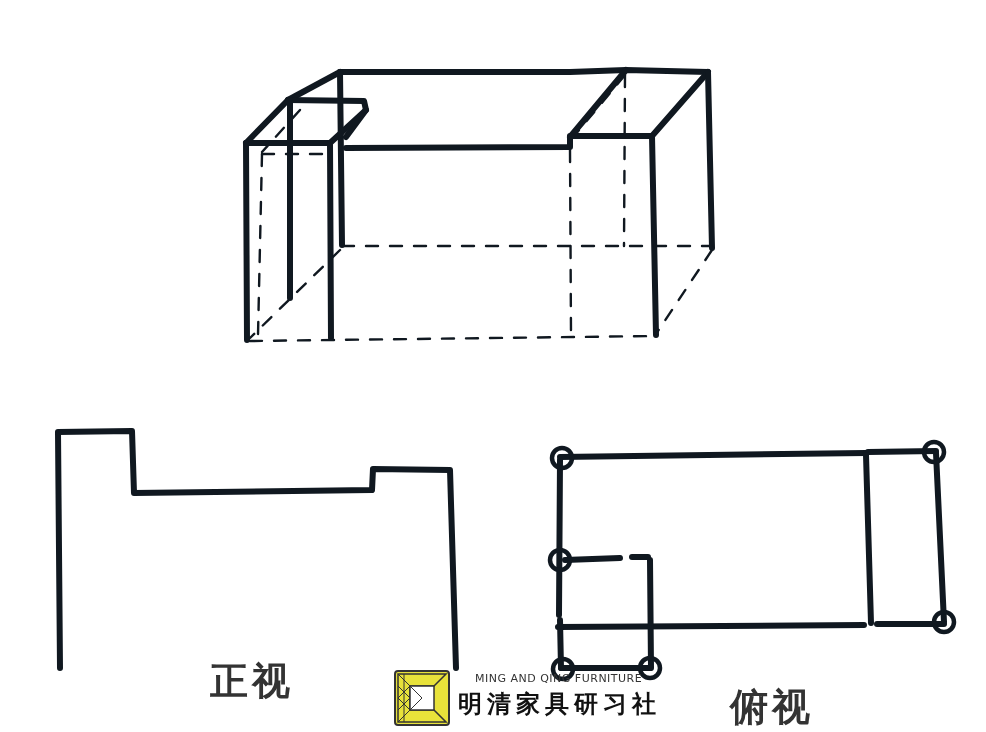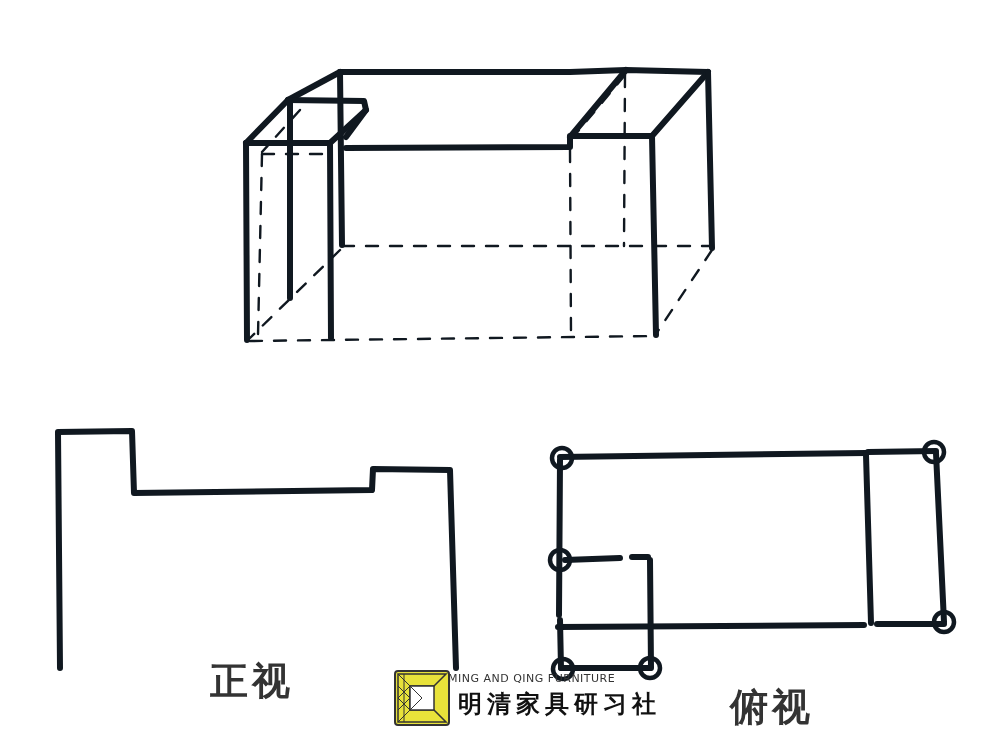--- a/index.html
+++ b/index.html
@@ -7,21 +7,21 @@
          font-family: "DejaVu Sans", sans-serif; }
   #drawing { position: absolute; left: 0; top: 0; }
   .ink { fill: none; stroke: #101820; stroke-linecap: round; stroke-linejoin: round; }
   .thick { stroke-width: 6; }
   .med { stroke-width: 4.5; }
   .dash { stroke-width: 2.4; stroke-dasharray: 12 12; }
   .label { position: absolute; font-family: "DejaVu Serif", serif; color: #333; font-size: 38px; letter-spacing: 4px; font-weight: bold; }
   #front-label { left: 210px; top: 656px; }
   #top-label { left: 730px; top: 682px; }
   #logo { position: absolute; left: 394px; top: 670px; width: 56px; height: 56px; }
-  #brand-en { position: absolute; left: 448px; top: 672px; font-family: "DejaVu Sans", sans-serif; font-size: 11px; color: #333; letter-spacing: 0.5px; }
+  #brand-en { position: absolute; left: 475px; top: 672px; font-family: "DejaVu Sans", sans-serif; font-size: 11px; color: #333; letter-spacing: 0.5px; }
   #brand-cn { position: absolute; left: 458px; top: 688px; font-family: "DejaVu Serif", serif; font-size: 24px; font-weight: bold; color: #111; letter-spacing: 5px; text-align: center; }
 </style>
 </head>
 <body>
 
 <svg id="drawing" width="986" height="732" viewBox="0 0 986 732" xmlns="http://www.w3.org/2000/svg">
 
   <g>
 
     <polyline class="ink thick" points="340,72 570,72 626,70 708,72"></polyline>

